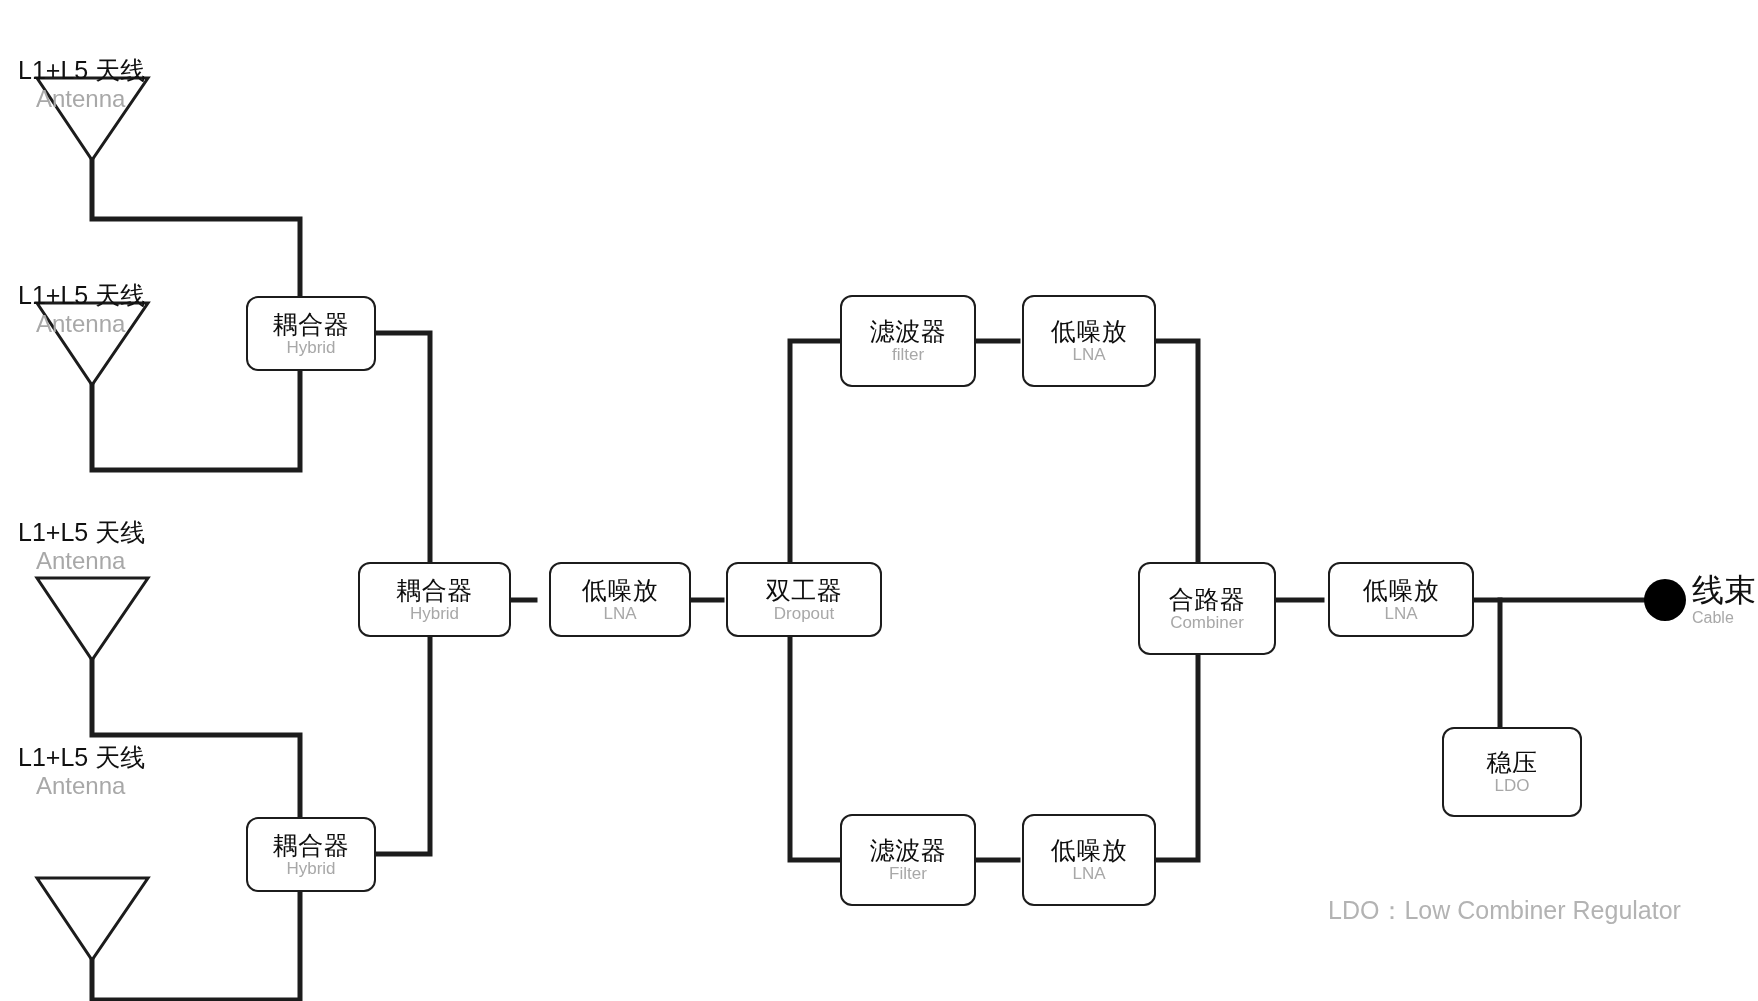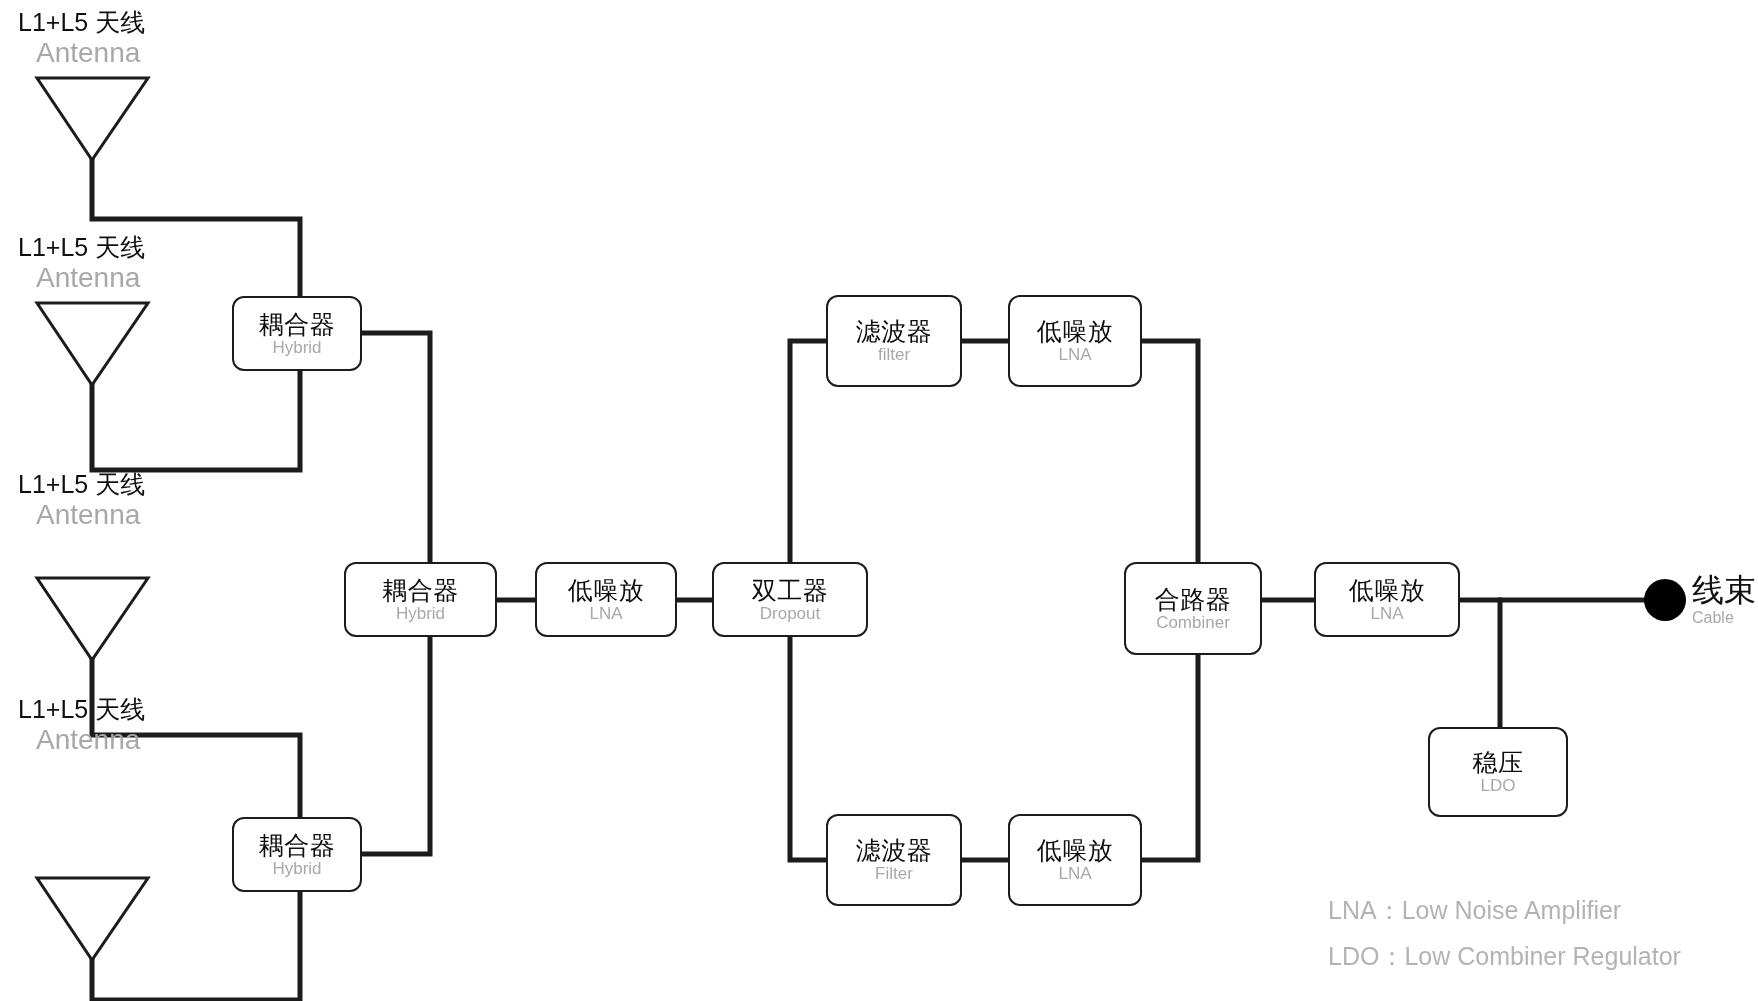--- a/index.html
+++ b/index.html
@@ -13,43 +13,44 @@
   
   .blk{
     position:absolute;
     border:2.4px solid #1c1c1c;
     border-radius:12px;
     background:#ffffff;
     display:flex;flex-direction:column;
     align-items:center;justify-content:center;
     box-sizing:border-box;
     z-index:3;
+    margin-left:14px;
   }
   .blk .cn{
     color:#0d0d0d;
     font-size:25px;
     line-height:1.12;
     letter-spacing:.5px;
     white-space:nowrap;
   }
   .blk .en{
     color:#a8a8a8;
     font-size:17px;
     line-height:1.12;
     white-space:nowrap;
     text-align:center;
   }
 
   
   .antlabel{position:absolute;z-index:3;}
   .antlabel .cn{
-    color:#101010;font-size:25px;line-height:1.15;white-space:nowrap;
+    color:#101010;font-size:25px;line-height:1.15;white-space:nowrap;margin-top:48px;
   }
   .antlabel .en{
-    color:#a8a8a8;font-size:28px;line-height:1.15;white-space:nowrap;
+    color:#a8a8a8;font-size:24px;line-height:1.15;white-space:nowrap;
     padding-left:18px;
   }
 
   
   .cablelabel{position:absolute;z-index:3;}
   .cablelabel .cn{color:#101010;font-size:32px;line-height:1.15;white-space:nowrap;}
   .cablelabel .en{color:#a8a8a8;font-size:16px;line-height:1.15;white-space:nowrap;}
 
   
   .legend{position:absolute;z-index:3;}
@@ -191,17 +192,16 @@
     <div class="cn">稳压</div>
     <div class="en">LDO</div>
   </div>
 
   <div class="cablelabel" style="left:1692px;top:572px;">
     <div class="cn">线束</div>
     <div class="en">Cable</div>
   </div>
 
   <div class="legend" style="left:1328px;top:898px;">
-    <div class="row">LNA：Low Noise Amplifier</div>
     <div class="row">LDO：Low Combiner Regulator</div>
   </div>
 
 </div>
 
 </body></html>

